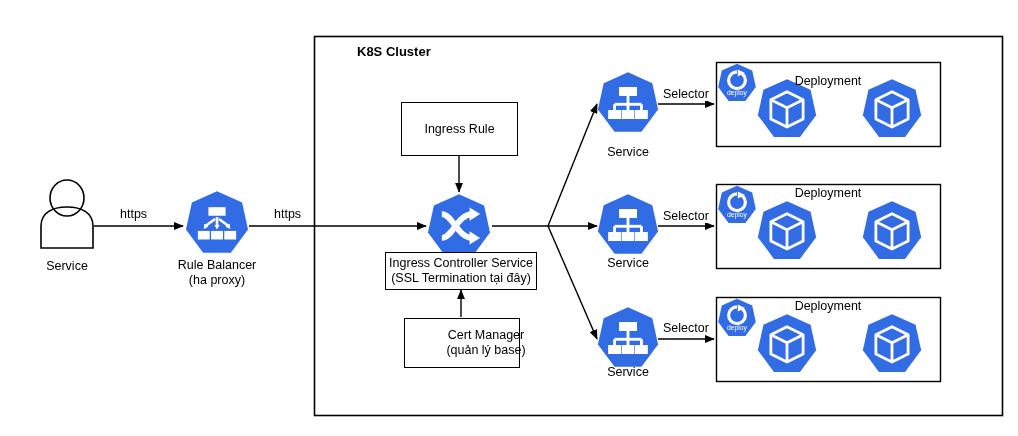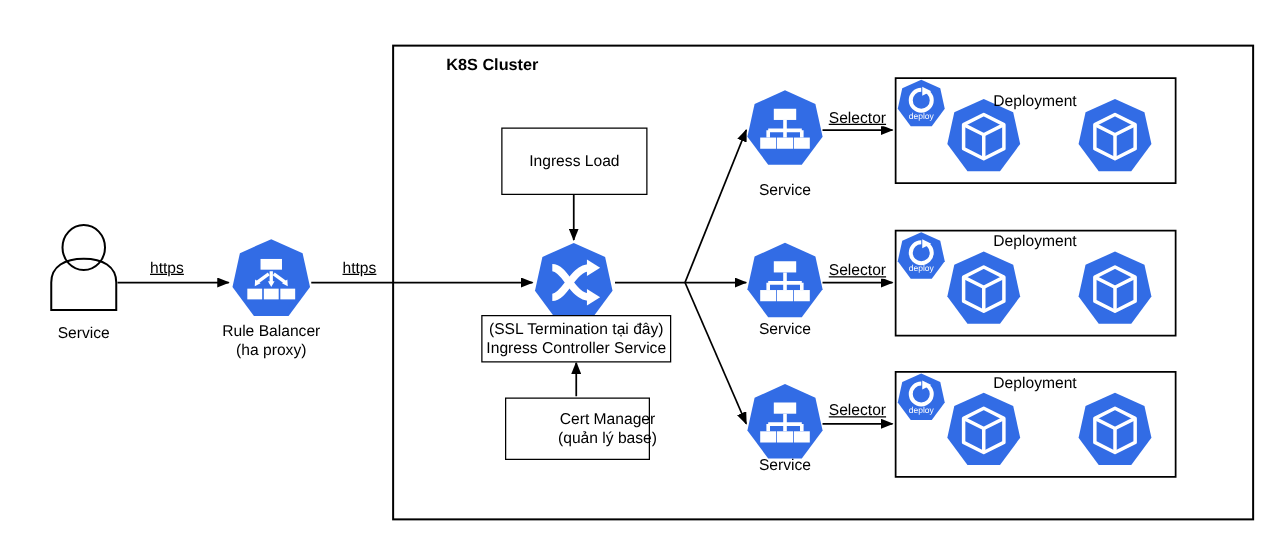--- a/index.html
+++ b/index.html
@@ -62,21 +62,20 @@
   .edgelabel {
     position: absolute;
     font-family: "Liberation Sans", sans-serif;
     font-size: 12.5px;
     color: #000000;
     background: #ffffff;
     padding: 0 2px;
     line-height: 14px;
     text-align: center;
     white-space: pre-line;
-    text-decoration: underline;
   }
 </style>
 </head>
 <body>
 
 <div id="canvas">
 
   <svg class="layer" viewBox="0 0 1018 436">
     <defs>
       <marker id="arw" markerWidth="10" markerHeight="8" refX="9.2" refY="4" orient="auto" markerUnits="userSpaceOnUse">
@@ -195,26 +194,26 @@
   <div class="lbl" style="left:17px; top:259px; width:100px;">Service</div>
 
   <div class="lbl" style="left:157px; top:258px; width:120px;"><span>Rule Balancer</span><br><span>(ha proxy)</span></div>
 
   <div class="edgelabel" style="left:118px; top:207px;">https</div>
 
   <div class="edgelabel" style="left:272px; top:207px;">https</div>
 
 
   <div class="plainbox" style="left:401px; top:102px; width:117px; height:54px;"></div>
-  <div class="boxtext" style="left:401px; top:102px; width:117px; height:54px;">Ingress Load</div>
+  <div class="boxtext" style="left:401px; top:102px; width:117px; height:54px;">Ingress Rule</div>
 
   <div class="plainbox" style="left:385px; top:252px; width:152px; height:38px;"></div>
   <div class="boxtext" style="left:385px; top:252px; width:152px; height:38px; flex-direction:column;">
+    <span>Ingress Controller Service</span>
     <span>(SSL Termination tại đây)</span>
-    <span>Ingress Controller Service</span>
   </div>
 
   <div class="plainbox" style="left:404px; top:318px; width:116px; height:50px;"></div>
   <div class="boxtext" style="left:404px; top:318px; width:116px; height:50px; flex-direction:column;margin-left:24px;">
     <span>Cert Manager</span>
     <span>(quản lý base)</span>
   </div>
 
   <div class="lbl" style="left:578px; top:145px; width:100px;">Service</div>
   <div class="lbl" style="left:578px; top:256px; width:100px;">Service</div>

